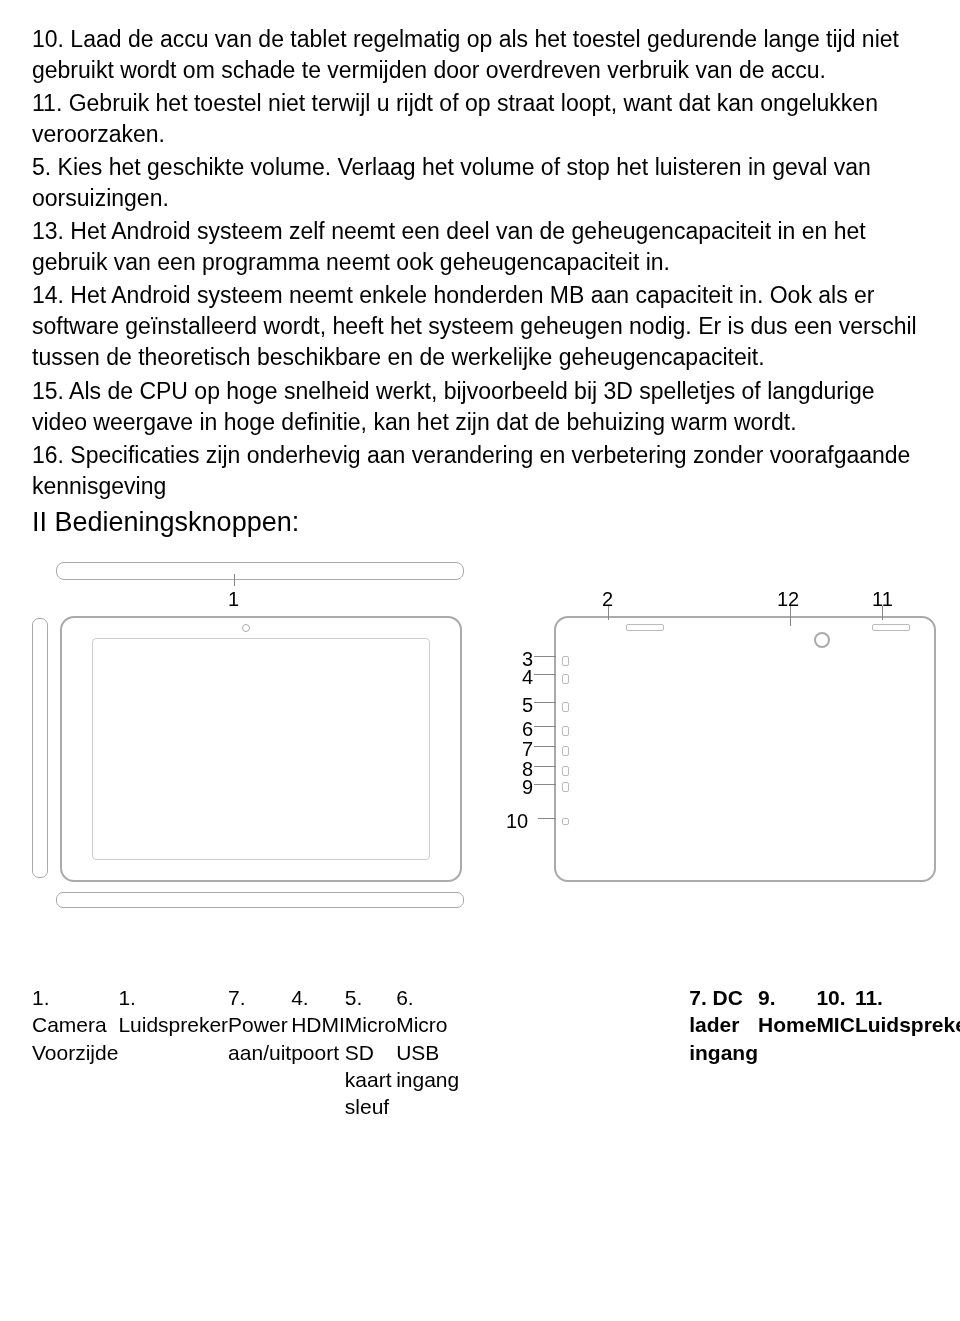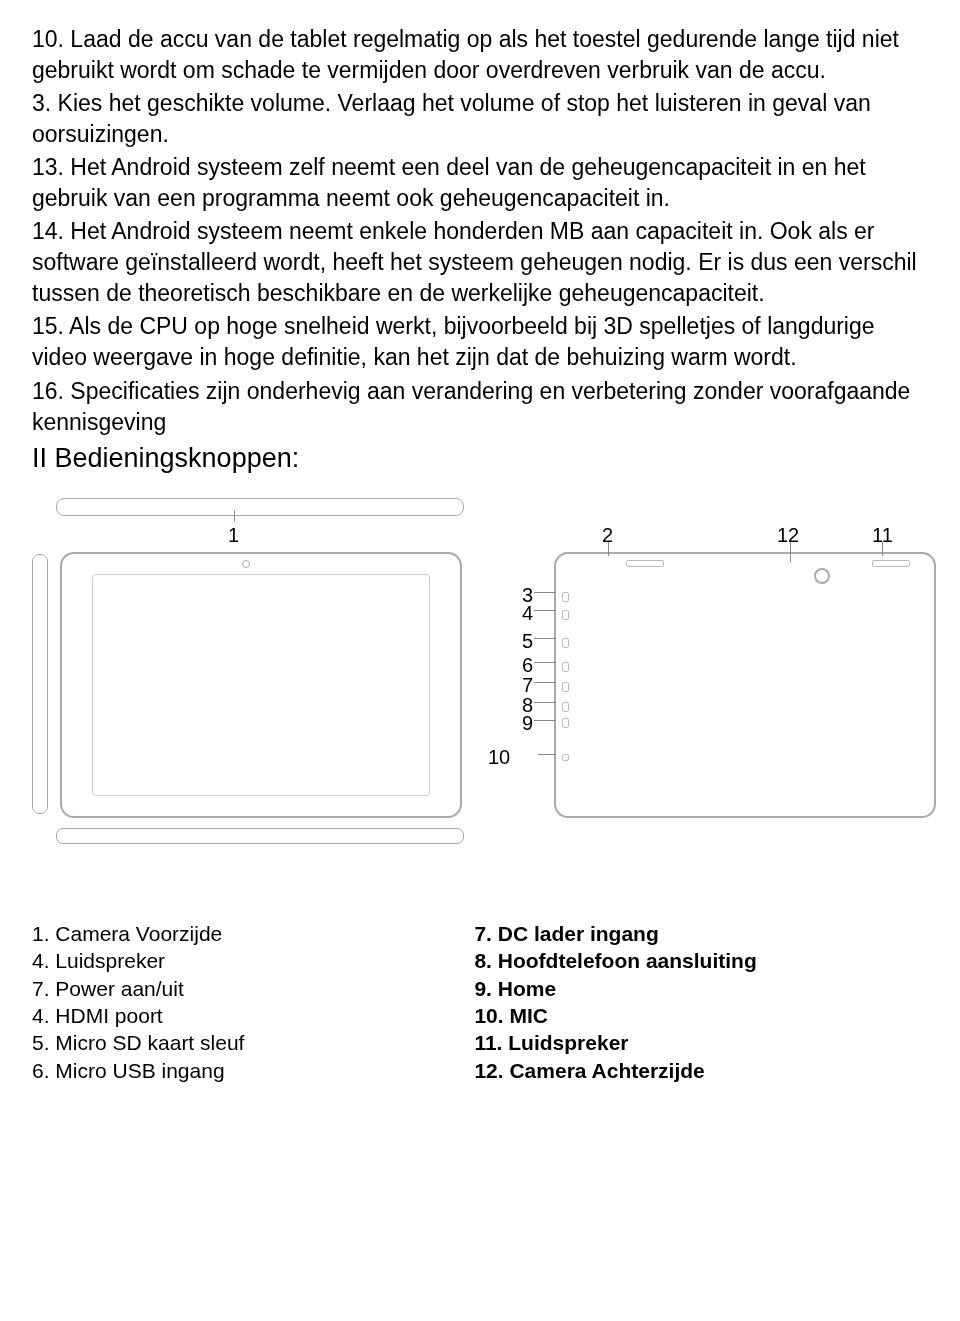--- a/index.html
+++ b/index.html
@@ -144,33 +144,34 @@
       border-radius: 2px;
     }
     .legend-columns {
       display: flex;
       gap: 80px;
       font-size: 21px;
       margin-top: 48px;
     }
     .legend-col {
       display: flex;
-      flex-direction: column;
+      flex-direction: row;
       gap: 0px;
     }
     .legend-col div {
       line-height: 1.3;
     }
   </style>
 </head>
 <body>
 
 <div>
   <div class="paragraph">10. Laad de accu van de tablet regelmatig op als het toestel gedurende lange tijd niet gebruikt wordt om schade te vermijden door overdreven verbruik van de accu.</div>
-  <div class="paragraph">3. Kies het geschikte volume. Verlaag het volume of stop het luisteren in geval van oorsuizingen.</div>
+  <div class="paragraph">11. Gebruik het toestel niet terwijl u rijdt of op straat loopt, want dat kan ongelukken veroorzaken.</div>
+  <div class="paragraph">5. Kies het geschikte volume. Verlaag het volume of stop het luisteren in geval van oorsuizingen.</div>
   <div class="paragraph">13. Het Android systeem zelf neemt een deel van de geheugencapaciteit in en het gebruik van een programma neemt ook geheugencapaciteit in.</div>
   <div class="paragraph">14. Het Android systeem neemt enkele honderden MB aan capaciteit  in. Ook als er software geïnstalleerd wordt, heeft het systeem geheugen nodig. Er is dus een verschil tussen de theoretisch beschikbare en de werkelijke geheugencapaciteit.</div>
   <div class="paragraph">15. Als de CPU op hoge snelheid werkt, bijvoorbeeld bij 3D spelletjes  of langdurige video weergave in hoge definitie, kan het zijn dat de behuizing warm wordt.</div>
   <div class="paragraph">16. Specificaties zijn onderhevig aan verandering en verbetering zonder voorafgaande kennisgeving</div>
 </div>
 
 <div class="section-title">II Bedieningsknoppen:</div>
 
 <div class="diagram-area">
 
@@ -226,34 +227,33 @@
 
   <div class="diagram-label" style="left:490px; top:180px;">7</div>
   <div class="lead" style="left:502px; top:190px; width:22px;"></div>
 
   <div class="diagram-label" style="left:490px; top:200px;">8</div>
   <div class="lead" style="left:502px; top:210px; width:22px;"></div>
 
   <div class="diagram-label" style="left:490px; top:218px;">9</div>
   <div class="lead" style="left:502px; top:228px; width:22px;"></div>
 
-  <div class="diagram-label" style="left:456px; top:252px;">10</div>
+  <div class="diagram-label" style="left:474px; top:252px;">10</div>
   <div class="lead" style="left:506px; top:262px; width:18px;"></div>
 </div>
 
 <div class="legend-columns">
   <div class="legend-col">
     <div>1. Camera Voorzijde</div>
-    <div>4. Luidspreker</div>
+    <div>1. Luidspreker</div>
     <div>7. Power aan/uit</div>
     <div>4. HDMI poort</div>
     <div>5. Micro SD kaart sleuf</div>
     <div>6. Micro USB ingang</div>
   </div>
   <div class="legend-col" style="margin-left:150px;font-weight:bold;">
     <div>7. DC lader ingang</div>
-    <div>8. Hoofdtelefoon aansluiting</div>
     <div>9. Home</div>
     <div>10. MIC</div>
     <div>11. Luidspreker</div>
     <div>12. Camera Achterzijde</div>
   </div>
 </div>
 
 </body></html>

